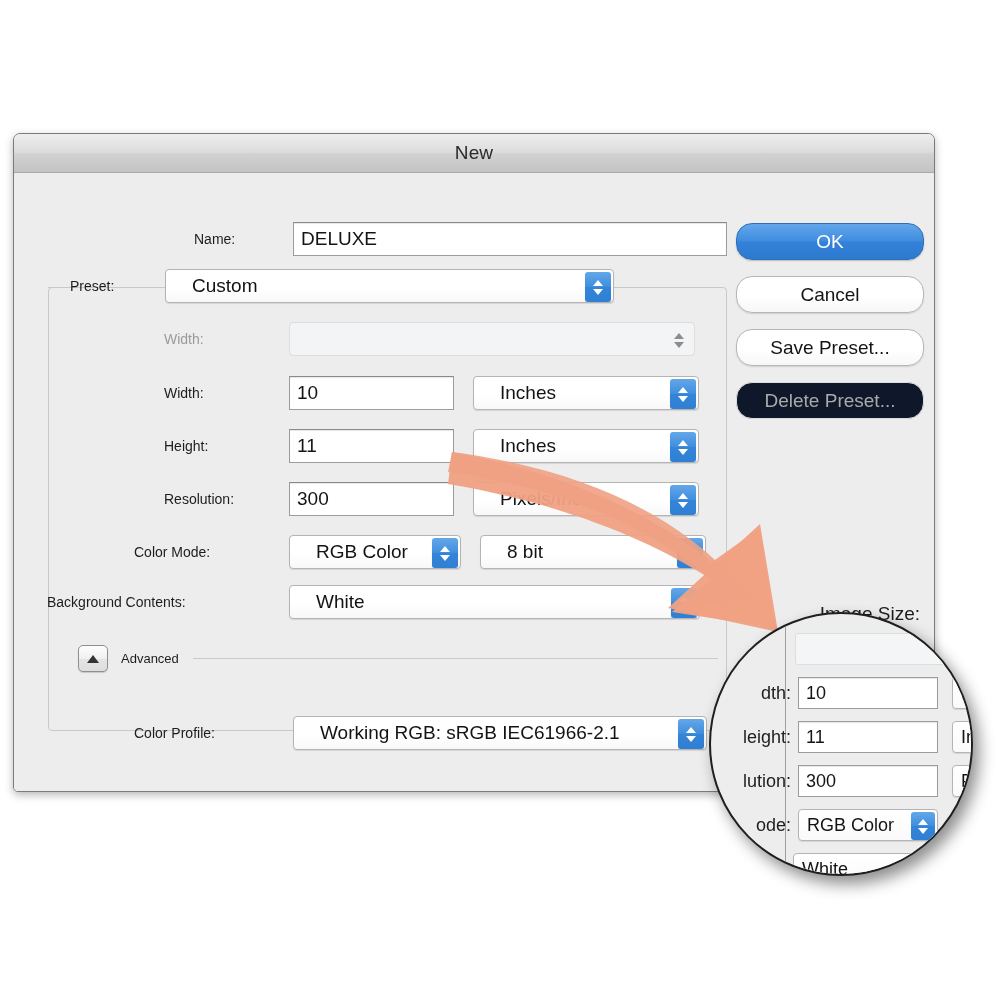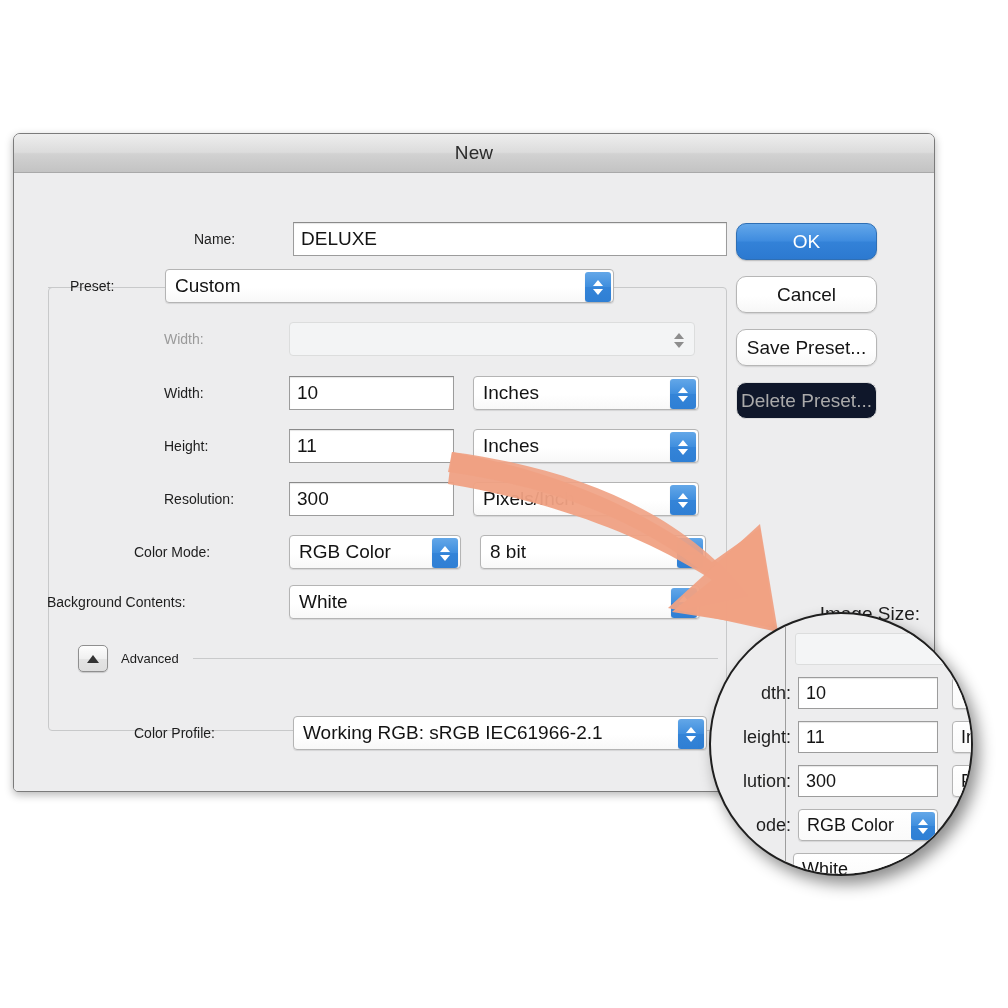--- a/index.html
+++ b/index.html
@@ -86,21 +86,21 @@
   
   .popup {
     position: relative;
     background: linear-gradient(to bottom, #ffffff 0%, #ffffff 55%, #f8f8f8 100%);
     border: 1px solid #b4b4b4;
     border-radius: 4px;
     box-shadow: 0 1px 1px rgba(0,0,0,0.10);
     height: 34px;
     display: flex;
     align-items: center;
-    padding-left: 9px;
+    padding-left: 26px;
     font-size: 19px;
     color: #131313;
     box-sizing: border-box;
     white-space: nowrap;
     overflow: hidden;
   }
   .popup.ghost {
     background: #f3f4f5;
     border: 1px solid #dcdddd;
     box-shadow: none;
@@ -151,23 +151,23 @@
     left: 34px;
     top: 114px;
     width: 22px;
     height: 1px;
     background: #c8c9ca;
   }
 
   
   .btn {
     position: absolute;
-    width: 141px;
+    width: 188px;
     height: 37px;
-    border-radius: 10px;
+    border-radius: 16px;
     display: flex;
     align-items: center;
     justify-content: center;
     font-size: 19px;
     box-sizing: border-box;
   }
   .btn.default {
     background: linear-gradient(to bottom, #63a7ea 0%, #3f8cdf 48%, #3382d8 52%, #2c79d0 100%);
     border: 1px solid #2f6fb4;
     color: #ffffff;

